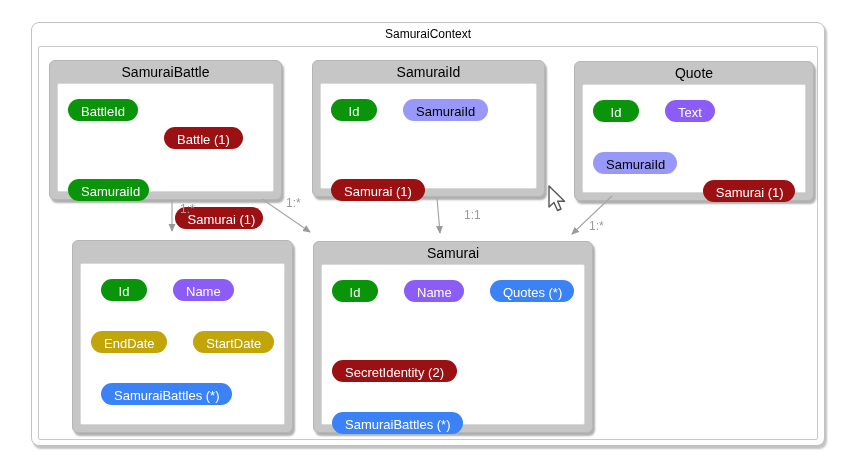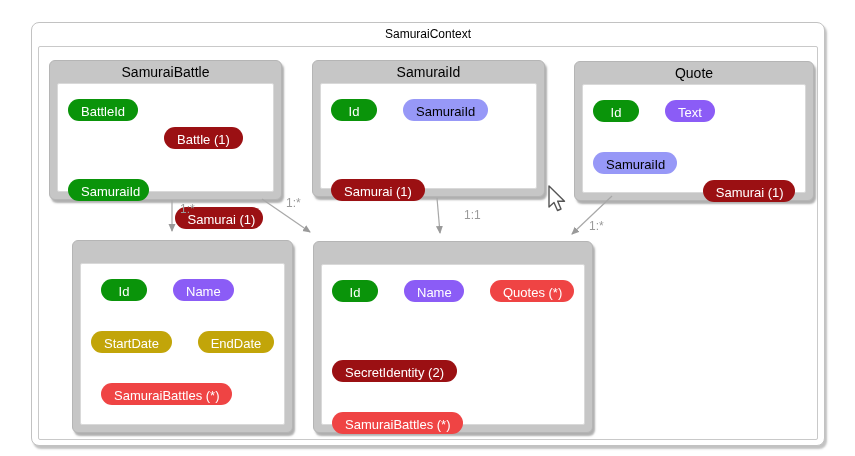--- a/index.html
+++ b/index.html
@@ -36,21 +36,21 @@
   .prop-row { display:flex; gap:26px; margin-bottom:30px; }
   .badge {
     display:inline-block; height:22px; line-height:26px; padding:0 13px;
     border-radius:12px; font-size:13px; color:#ffffff; text-align:center;
     min-width:46px; white-space:nowrap;
   }
   .t-key            { background:#0a940a; }
   .t-navigation-one { background:#9b1013;margin-top:28px; }
   .t-property       { background:#8b5cf6; }
   .t-date-property  { background:#c2a509; }
-  .t-navigation-many{ background:#ef4444; }
+  .t-navigation-many{ background:#3b82f6; }
   .t-foreign-key    { background:#9798f7; color:#000000; }
   .edges-svg { position:absolute; left:0; top:0; width:855px; height:456px; pointer-events:none; }
   .edge-label {
     position:absolute; font-size:12px; color:#9a9a9a; pointer-events:none;
   }
   .cursor-svg { position:absolute; left:548px; top:185px; pointer-events:none; }
 </style>
 </head>
 <body>
 
@@ -100,30 +100,31 @@
   </div>
 </div>
 
 <div class="entity" style="left:72px; top:240px; width:221px; height:193px;">
   <div class="entity-body">
     <div class="prop-row" style="padding-left:10px;">
       <span class="badge t-key">Id</span>
       <span class="badge t-property">Name</span>
     </div>
     <div class="prop-row">
+      <span class="badge t-date-property">EndDate</span>
       <span class="badge t-date-property">StartDate</span>
-      <span class="badge t-date-property">EndDate</span>
     </div>
     <div class="prop-row" style="padding-left:10px;">
       <span class="badge t-navigation-many">SamuraiBattles (*)</span>
     </div>
   </div>
 </div>
 
 <div class="entity" style="left:313px; top:241px; width:280px; height:192px;">
+  <div class="entity-header">Samurai</div>
   <div class="entity-body">
     <div class="prop-row">
       <span class="badge t-key">Id</span>
       <span class="badge t-property">Name</span>
       <span class="badge t-navigation-many">Quotes (*)</span>
     </div>
     <div class="prop-row">
       <span class="badge t-navigation-one">SecretIdentity (2)</span>
     </div>
     <div class="prop-row">

